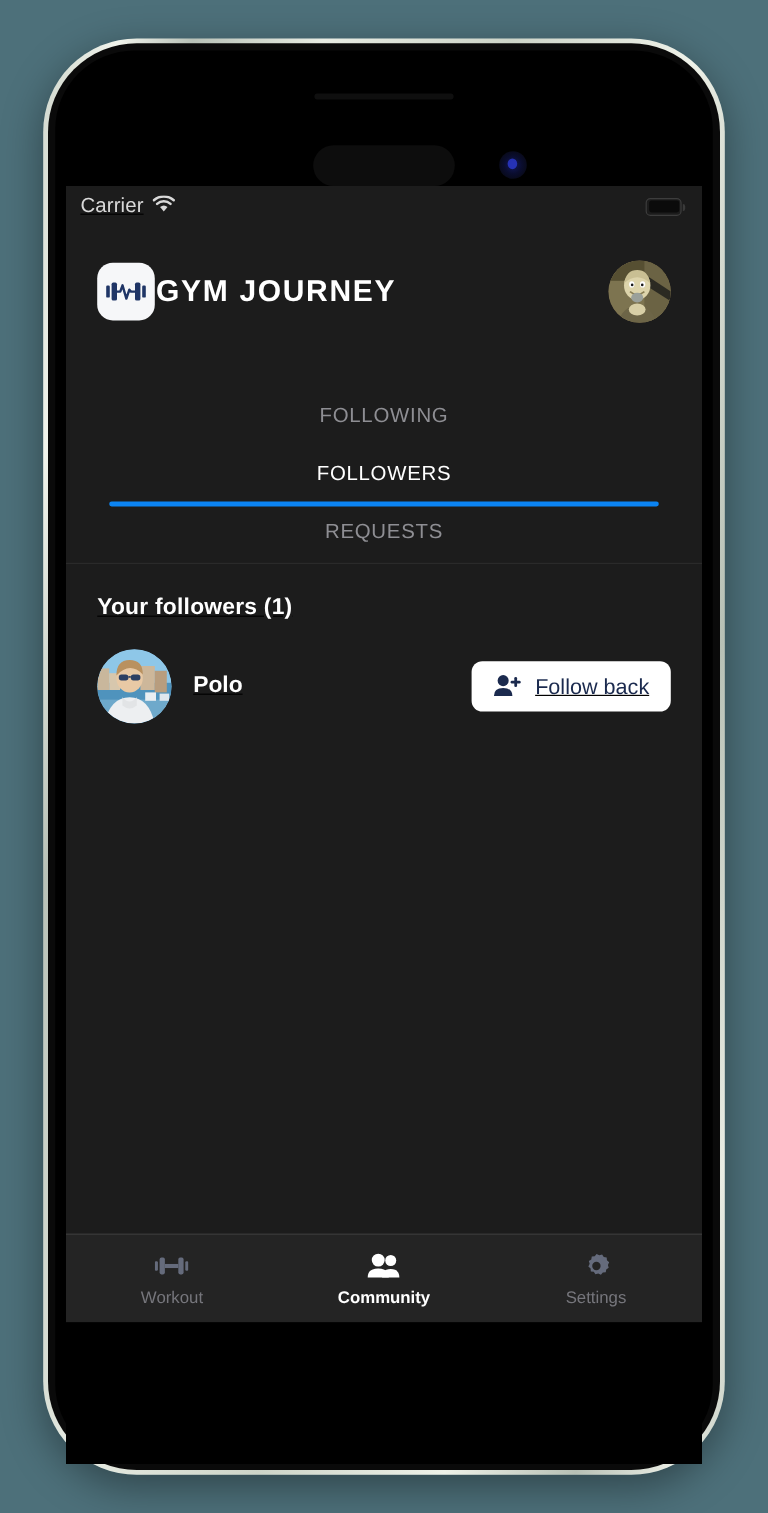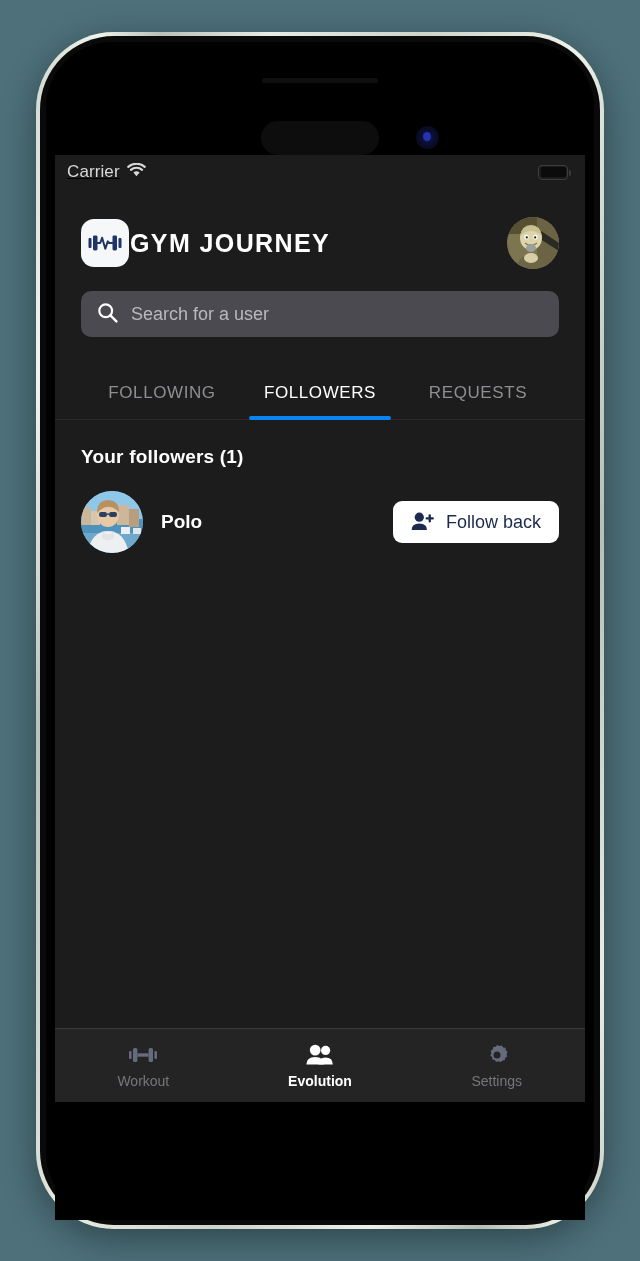--- a/index.html
+++ b/index.html
@@ -191,20 +191,21 @@
     font-size: 18px;
   }
   #search-input::placeholder { color: #b9b9bd; }
 
   
   #segment-tabs {
     margin-top: 34px;
     display: flex;
     border-bottom: 1px solid #2a2a2a;
     padding: 0 28px;
+    flex-direction: column;
   }
   .segment-tab {
     flex: 1;
     text-align: center;
     padding: 12px 0 16px 0;
     font-size: 17px;
     letter-spacing: .6px;
     color: #8e8e93;
     position: relative;
     cursor: pointer;
@@ -216,21 +217,21 @@
   .segment-tab.active::after {
     content: "";
     position: absolute;
     left: 8px; right: 8px; bottom: -1px;
     height: 4px;
     background: #0b84f3;
     border-radius: 2px;
   }
 
   
-  #list-section { flex: 1 1 auto; padding: 26px 26px 0 26px; overflow: hidden; }
+  #list-section { flex: 1 1 auto; padding: 26px 26px 0 26px; overflow: hidden; text-decoration: underline; }
   #list-heading {
     font-size: 19px;
     font-weight: bold;
     color: #ffffff;
     letter-spacing: .2px;
   }
   .user-row {
     margin-top: 23px;
     display: flex;
     align-items: center;
@@ -370,31 +371,20 @@
           <circle cx="28.2" cy="20.4" r="1.1" fill="#1a1a1a"></circle>
           <path d="M18 26 q6 5 12 0" stroke="#8a7f55" stroke-width="1.4" fill="none"></path>
           <ellipse cx="24" cy="31" rx="5" ry="4" fill="#9aa09a"></ellipse>
           <path d="M8 52 q4 -14 16 -14 q12 0 16 14 z" fill="#6d6547"></path>
           <ellipse cx="24" cy="41" rx="7" ry="5" fill="#d8cfa6"></ellipse>
         </g>
       </svg>
     </div>
   </div>
 
-  <div id="search-wrap">
-    <div id="search-bar">
-      <span>
-        <svg width="21" height="21" viewBox="0 0 21 21">
-          <circle cx="8.7" cy="8.7" r="6.4" stroke="#ffffff" stroke-width="2.2" fill="none"></circle>
-          <line x1="13.4" y1="13.4" x2="19.4" y2="19.4" stroke="#ffffff" stroke-width="2.4" stroke-linecap="round"></line>
-        </svg>
-      </span>
-      <input id="search-input" type="text" placeholder="Search for a user" style="">
-    </div>
-  </div>
 
   <div id="segment-tabs">
     <button class="segment-tab">FOLLOWING</button>
     <button class="segment-tab active">FOLLOWERS</button>
     <button class="segment-tab">REQUESTS</button>
   </div>
 
   <div id="list-section">
     <div id="list-heading">Your followers (1)</div>
 
@@ -459,21 +449,21 @@
 
     <button class="nav-item active">
       <span class="nav-icon">
         <svg width="30" height="22" viewBox="0 0 30 22">
           <circle cx="20.6" cy="6.4" r="4.6" fill="#ffffff"></circle>
           <path d="M13.4 20.6 q0 -7 7.2 -7 q7.2 0 7.2 7 z" fill="#ffffff"></path>
           <circle cx="10.2" cy="6.1" r="5.4" fill="#ffffff"></circle>
           <path d="M1.4 20.6 q0 -7.6 8.8 -7.6 q8.8 0 8.8 7.6 z" fill="#ffffff"></path>
         </svg>
       </span>
-      <span class="nav-label">Evolution</span>
+      <span class="nav-label">Community</span>
     </button>
 
     <button class="nav-item">
       <span class="nav-icon">
         <svg width="24" height="24" viewBox="0 0 24 24">
           <path d="M12 0.8 l2.3 1.1 l2.4 -0.7 l1.4 2.1 l2.5 0.4 l0.2 2.5 l1.9 1.6 l-1.1 2.3 l0.7 2.4 l-2.1 1.4 l-0.4 2.5 l-2.5 0.2 l-1.6 1.9 l-2.3 -1.1 l-2.4 0.7 l-1.4 -2.1 l-2.5 -0.4 l-0.2 -2.5 l-1.9 -1.6 l1.1 -2.3 l-0.7 -2.4 l2.1 -1.4 l0.4 -2.5 l2.5 -0.2 z" fill="#656b7c" transform="translate(0.4,1.2) scale(0.98)"></path>
           <circle cx="12" cy="12" r="3.5" fill="#242424"></circle>
         </svg>
       </span>
       <span class="nav-label">Settings</span>

